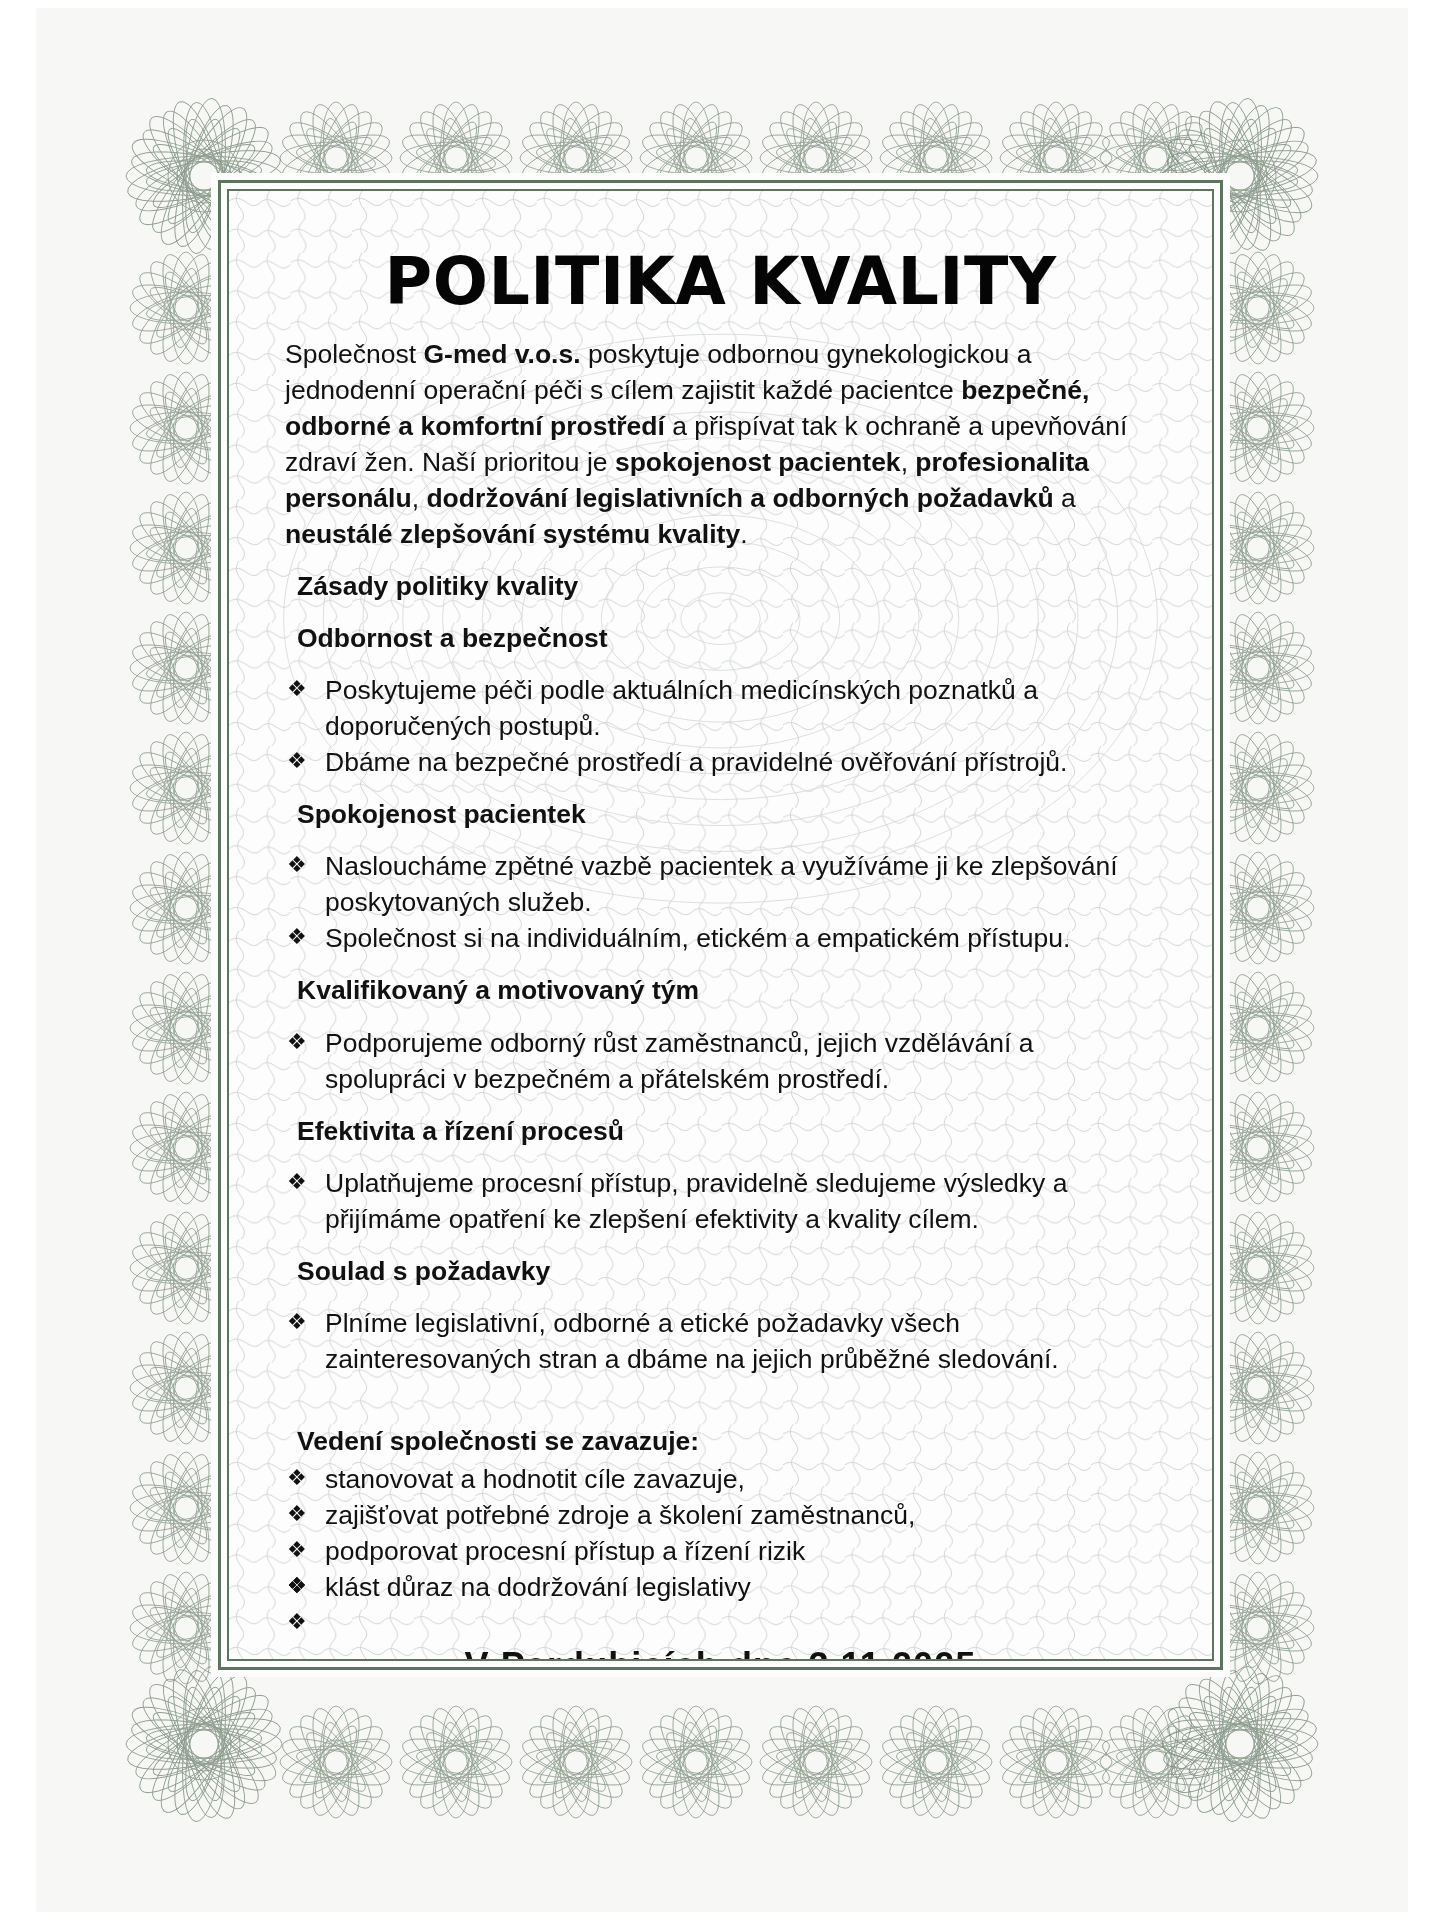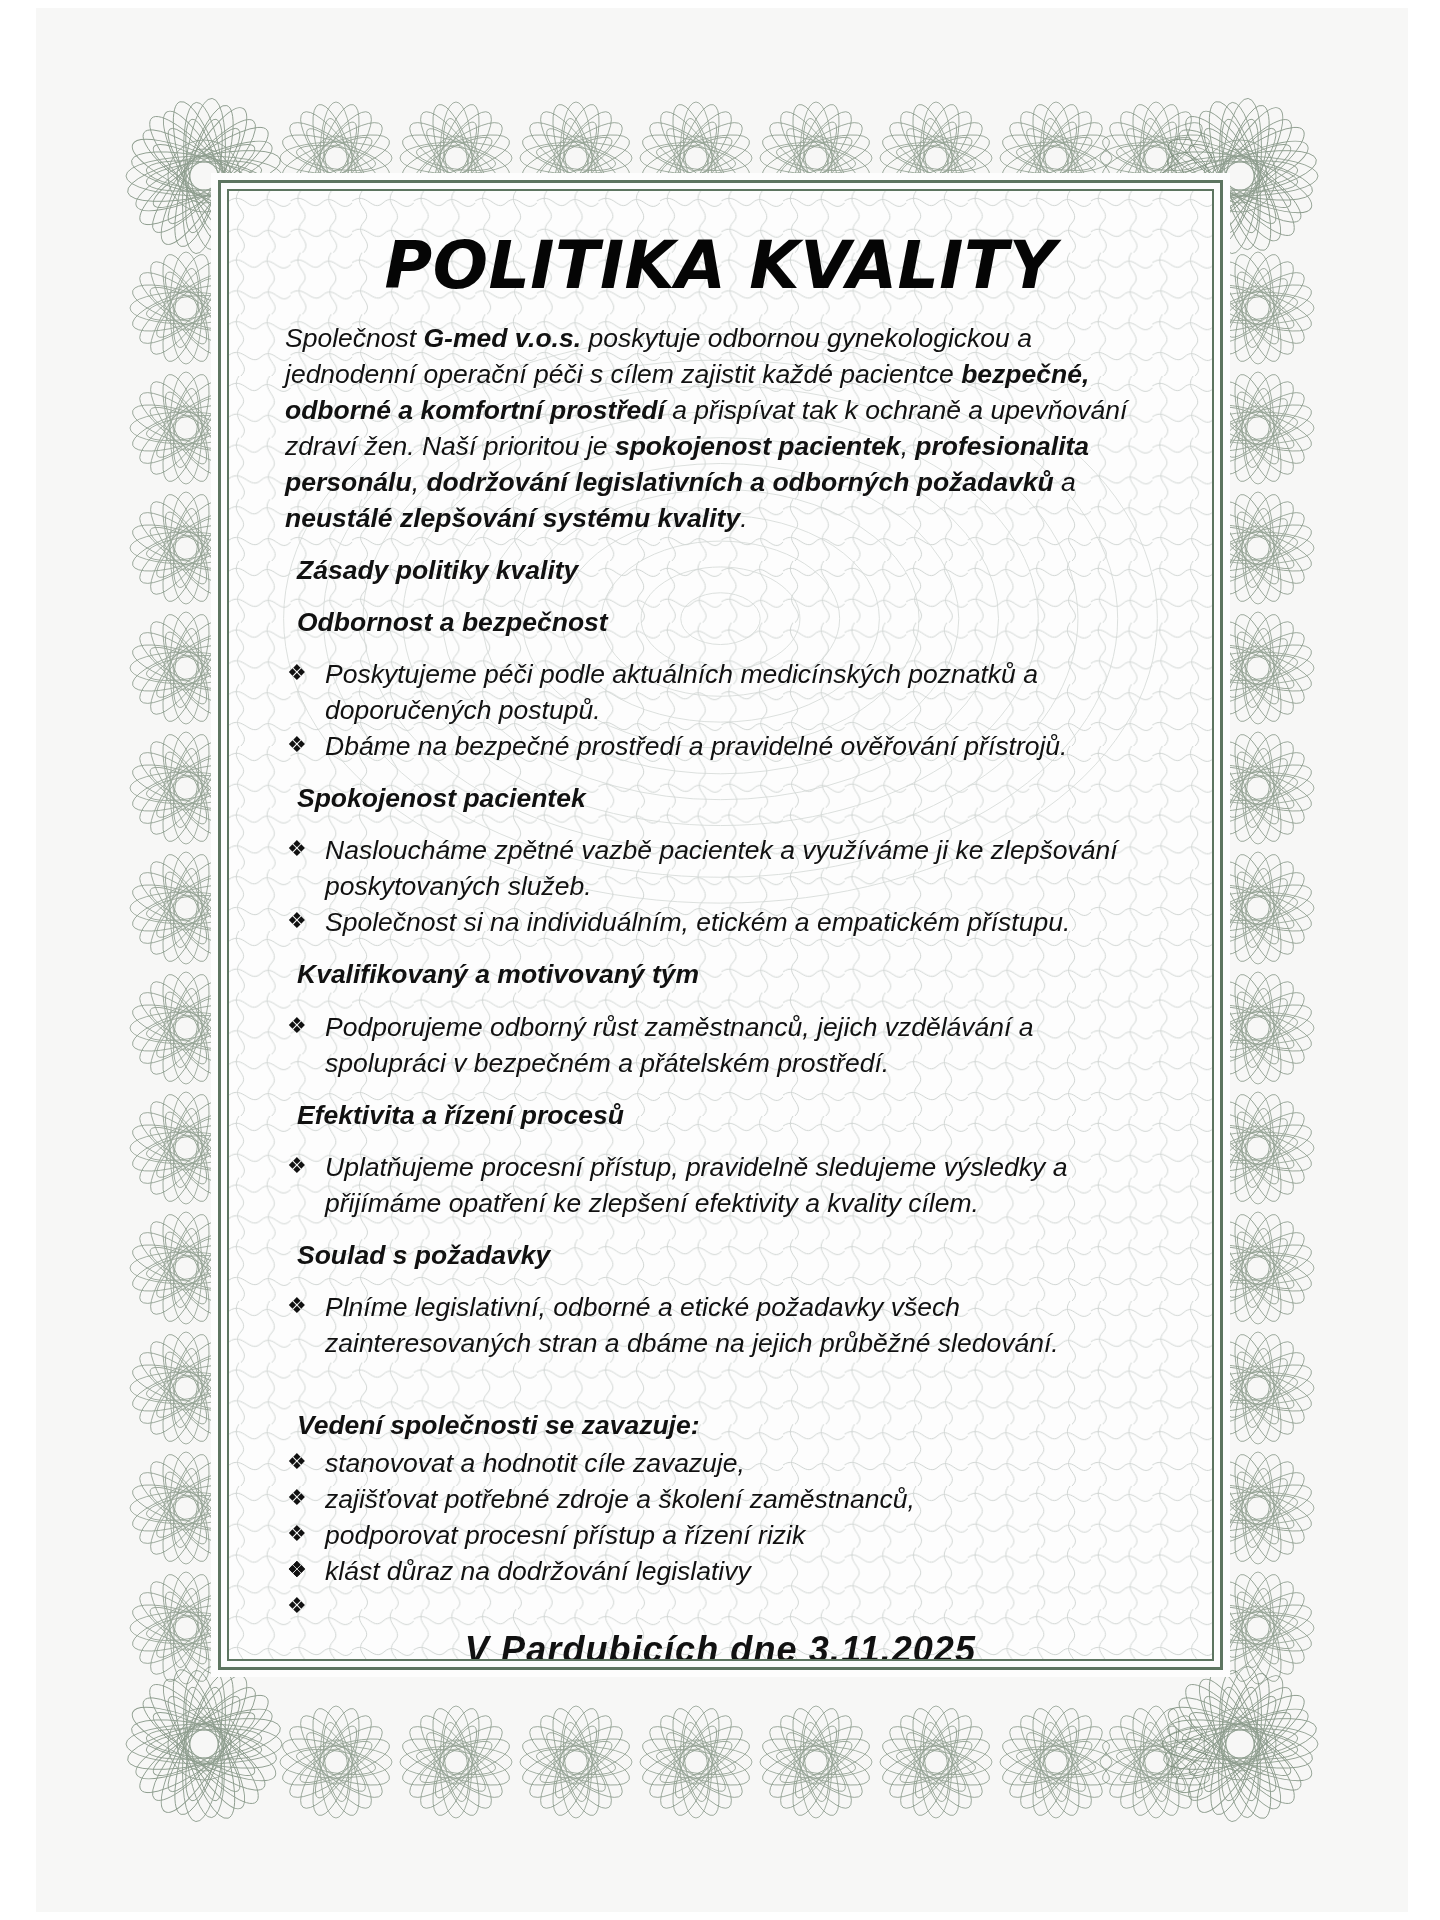--- a/index.html
+++ b/index.html
@@ -55,23 +55,22 @@
     position: absolute;
     inset: 0;
     opacity: .55;
   }
   .watermark svg { display: block; width: 100%; height: 100%; }
 
   
   .content {
     position: absolute;
     left: 0; top: 0; right: 0; bottom: 0;
-    padding: 24px 52px 0 52px;
+    padding: 40px 52px 0 52px;
     color: #111111;
-    font-style: italic;
   }
   .doc-title {
     font-size: 65px;
     font-weight: 700;
     letter-spacing: .5px;
     text-align: center;
     margin: 18px 0 22px 0;
     color: #050505;
     font-family: "DejaVu Sans", "Liberation Sans", sans-serif;
     line-height: 1;

